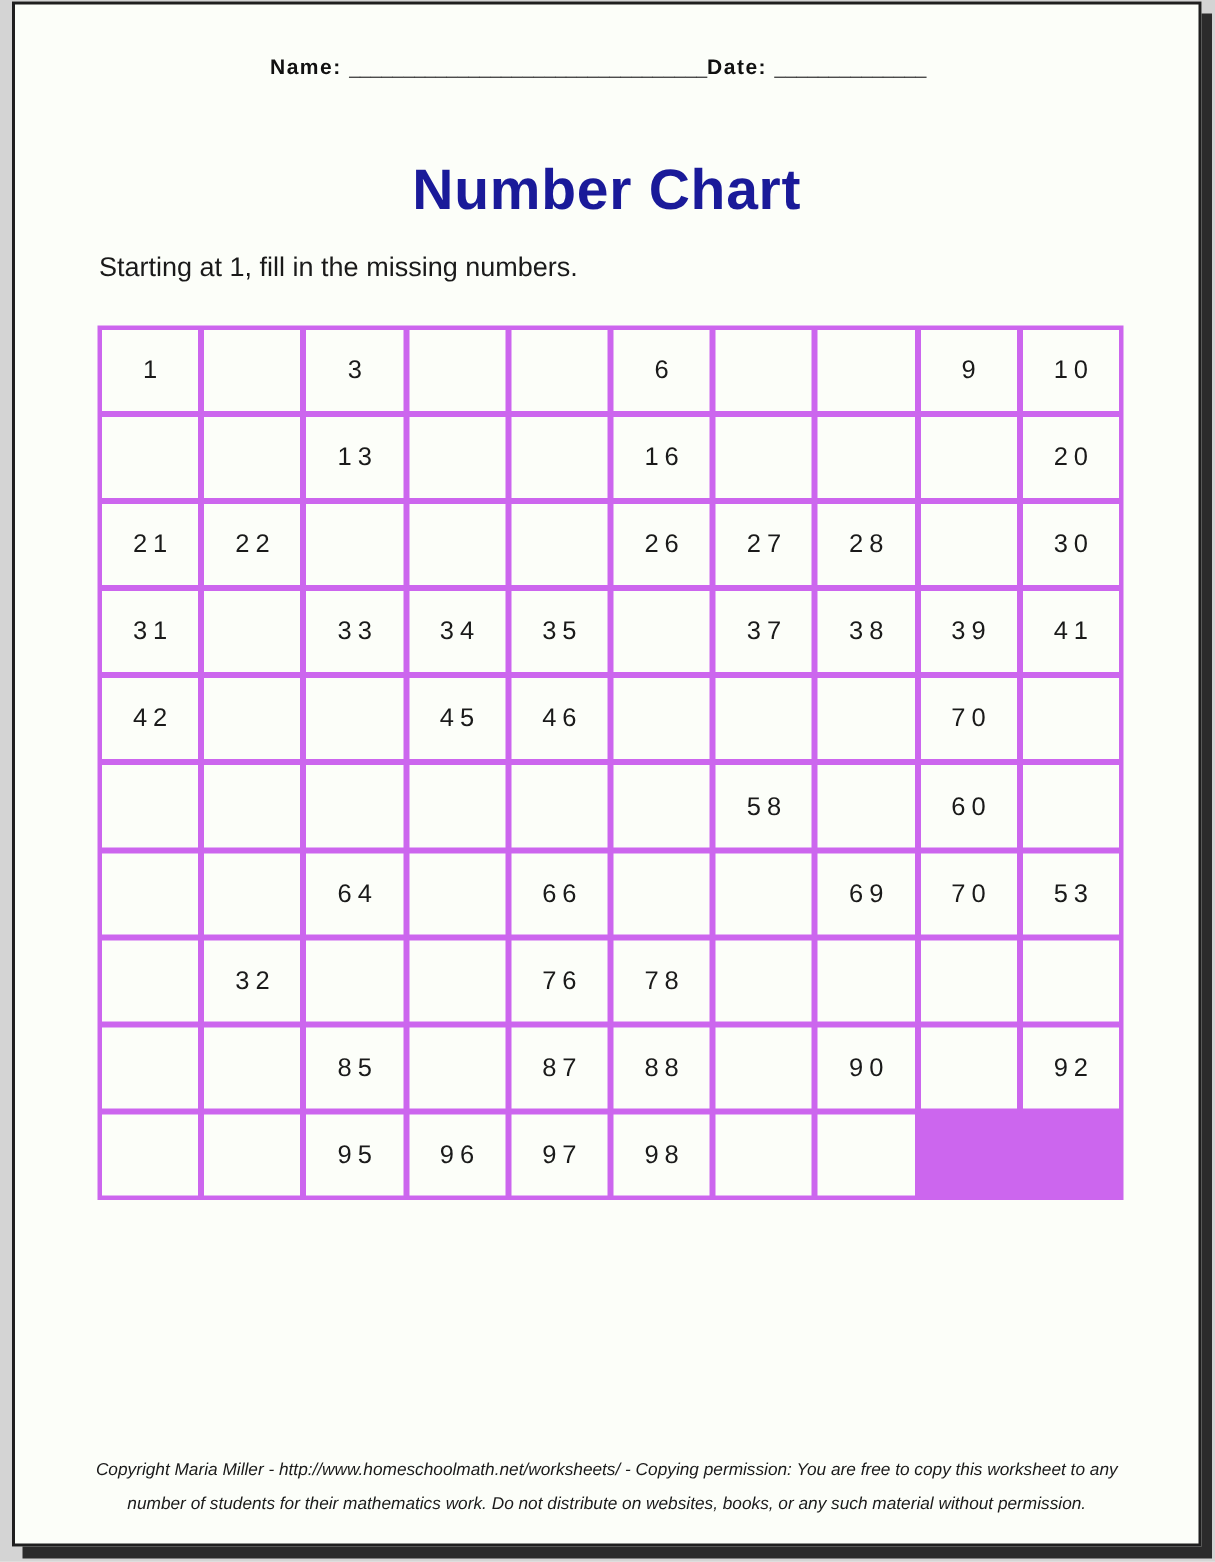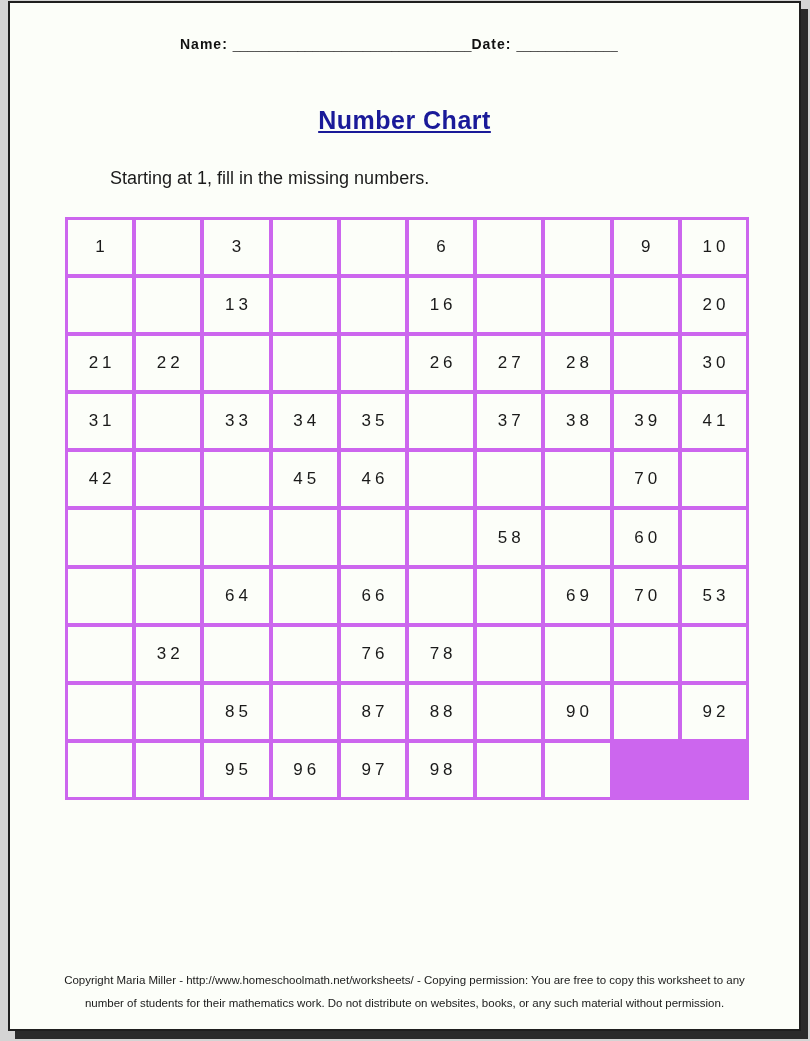--- a/index.html
+++ b/index.html
@@ -42,33 +42,31 @@
     margin-left: 5px;
     letter-spacing: 0px;
   }
   .date-group { }
   .title {
     position: absolute;
     left: 0;
     top: 103px;
     width: 100%;
     text-align: center;
-    font-size: 25px;
+    font-size: 38px;
     font-weight: bold;
     color: var(--title-color, #1a1a99);
     letter-spacing: 0.5px;
-    text-decoration: underline;
   }
   .instruction {
     position: absolute;
     left: 56px;
     top: 165px;
     font-size: 18px;
     color: #1a1a1a;
-    margin-left: 44px;
   }
   .grid {
     position: absolute;
     left: 55px;
     top: 214px;
     width: 684px;
     height: 583px;
     box-sizing: border-box;
     display: grid;
     grid-template-columns: repeat(10, 1fr);
@@ -87,20 +85,21 @@
     letter-spacing: 4px;
     padding-left: 4px;
     box-sizing: border-box;
   }
   .footer {
     position: absolute;
     left: 0;
     bottom: 14px;
     width: 100%;
     text-align: center;
+    font-style: italic;
     font-size: 11.5px;
     line-height: 23px;
     color: #1a1a1a;
   }
 </style>
 </head>
 <body style="background: rgb(212, 212, 212);">
 
 <div class="page">
 

